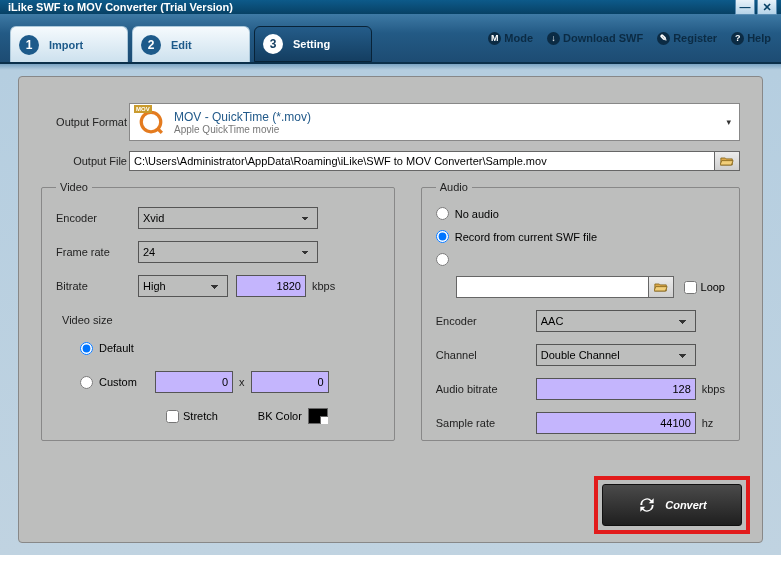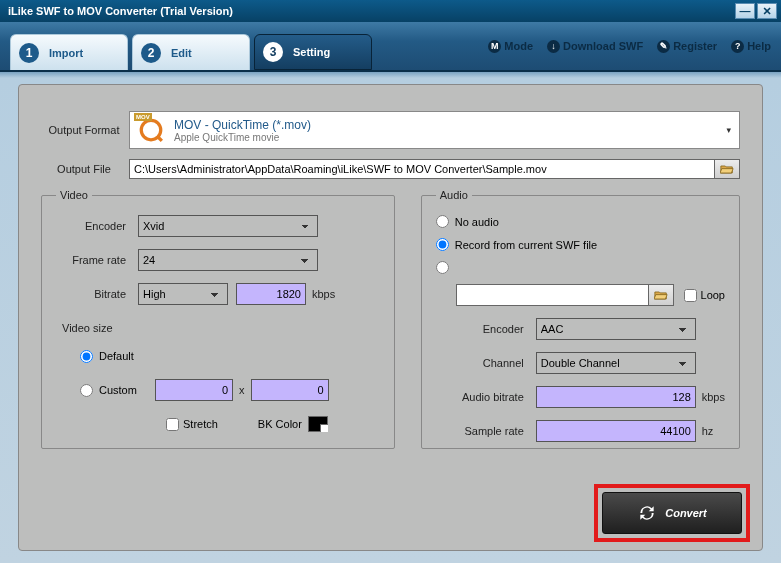--- a/index.html
+++ b/index.html
@@ -1,53 +1,53 @@
 <!DOCTYPE html>
 <html><head>
 <meta charset="utf-8">
 <style>
 * { box-sizing: border-box; margin: 0; padding: 0; font-family: Tahoma, Arial, sans-serif; font-size: 11px; }
 body { background: #ffffff; }
 .window { width: 781px; height: 563px; background: #ffffff; position: relative; }
-.titlebar { height: 22px; background: linear-gradient(to bottom, #0d5a8a, #074165); color: #fff; display: flex; align-items: center; padding: 0 4px 0 8px; font-weight: bold; font-size: 12px; }
+.titlebar { height: 14px; background: linear-gradient(to bottom, #0d5a8a, #074165); color: #fff; display: flex; align-items: center; padding: 0 4px 0 8px; font-weight: bold; font-size: 12px; }
 .titlebar .title { flex: 1; }
 .titlebar .winbtn { width: 20px; height: 16px; display: inline-flex; align-items: center; justify-content: center; color: #074165; font-weight: bold; cursor: pointer; margin-left: 2px; background: linear-gradient(to bottom, #e8f2f9, #b5d3e8); border: 1px solid #5a8db3; font-size: 11px; }
 .toprow { height: 50px; background: linear-gradient(to bottom, #3e7aa5, #235a85 40%, #1d4c73); display: flex; align-items: center; padding: 0 10px; border-bottom: 2px solid #0a2f4a; }
 .tabs { display: flex; align-items: flex-end; height: 100%; padding-top: 14px; }
 .tab { height: 36px; min-width: 118px; padding: 0 18px 0 8px; display: flex; align-items: center; border-top-left-radius: 6px; border-top-right-radius: 6px; margin-right: 4px; color: #1d5a8a; font-size: 15px; font-weight: bold; cursor: pointer; position: relative; border: 1px solid #adc9db; border-bottom: none; }
 .tab.inactive { background: linear-gradient(to bottom, #f5fafd, #cde1ee); }
 .tab.active { background: linear-gradient(to bottom, #245c89, #143e61); color: #fff; border: 1px solid #082338; }
 .tab .num { width: 20px; height: 20px; border-radius: 50%; display: inline-flex; align-items: center; justify-content: center; color: #fff; font-weight: bold; font-size: 12px; margin-right: 10px; }
 .tab.inactive .num { background: #1d5a8a; }
 .tab.active .num { background: #fff; color: #143e61; }
 .toolbar { margin-left: auto; display: flex; gap: 14px; align-items: center; }
 .toolitem { color: #0b2b44; display: flex; align-items: center; gap: 3px; cursor: pointer; font-weight: bold; }
 .toolitem .ticon { width: 13px; height: 13px; border-radius: 50%; background: #0b2b44; color: #fff; display: inline-flex; align-items: center; justify-content: center; font-size: 9px; font-weight: bold; }
 .surface { background: linear-gradient(to bottom, #7aa3c2 0, #b5cee0 6px, #c0d3e1 100%); padding: 12px 18px 12px 18px; height: calc(100% - 72px); position: relative; }
 .panel { background: #bdbebd; border: 1px solid #888; border-radius: 4px; padding: 26px 22px 14px 22px; height: 100%; position: relative; }
 .row { display: flex; align-items: center; margin-bottom: 10px; }
-.row .lbl { width: 88px; text-align: center; padding-right: 2px; color: #222; }
+.row .lbl { width: 88px; text-align: right; padding-right: 2px; color: #222; }
 .formatbox { background: #fff; border: 1px solid #888; flex: 1; height: 38px; display: flex; align-items: center; padding: 2px 6px; position: relative; }
 .formatbox .foricon { width: 30px; height: 30px; position: relative; display: flex; align-items: center; justify-content: center; }
 .formatbox .foricon .badge { position: absolute; top: -2px; left: -2px; background: #c99b2e; color: #fff; font-size: 6px; padding: 1px 2px; font-weight: bold; }
 .formatbox .foricon svg { width: 26px; height: 26px; }
 .formatbox .finfo { margin-left: 8px; }
 .formatbox .ftitle { color: #225a8a; font-weight: normal; font-size: 12px; }
 .formatbox .fsub { color: #777; font-size: 10px; }
 .formatbox .farrow { position: absolute; right: 8px; top: 50%; transform: translateY(-50%); font-size: 9px; color: #333; }
 .fileinput { flex: 1; height: 20px; border: 1px solid #666; background: #fff; padding: 0 4px; font-size: 11px; }
 .browsebtn { width: 26px; height: 20px; background: linear-gradient(to bottom,#ececec,#cfcfcf); border: 1px solid #666; margin-left: -1px; display: flex; align-items: center; justify-content: center; cursor: pointer; }
 .browsebtn svg { width: 14px; height: 11px; }
 .groups { display: flex; gap: 14px; margin-top: 8px; }
 fieldset { border: 1px solid #888; border-radius: 2px; padding: 14px 14px 6px 14px; position: relative; }
 legend { padding: 0 4px; color: #222; }
 .vcol { width: 370px; }
 .acol { flex: 1; margin-left: 12px; }
 .frow { display: flex; align-items: center; margin-bottom: 12px; min-height: 22px; }
-.frow .flabel { width: 82px; text-align: right; padding-right: 12px; color: #222; }
+.frow .flabel { width: 82px; text-align: left; padding-right: 12px; color: #222; }
 .sel, .txt { height: 22px; border: 1px solid #555; background: linear-gradient(to bottom,#fdfdfd,#e5e5e5); font-size: 11px; padding: 0 4px; }
 .sel { width: 180px; appearance: none; -webkit-appearance: none; background-image: linear-gradient(45deg, transparent 50%, #333 50%), linear-gradient(135deg, #333 50%, transparent 50%); background-position: calc(100% - 12px) 9px, calc(100% - 8px) 9px; background-size: 4px 4px, 4px 4px; background-repeat: no-repeat; }
 .txtnum { height: 22px; border: 1px solid #555; background: #c4b5fd; text-align: right; padding: 0 4px; font-size: 11px; }
 .radio-row { display: flex; align-items: center; margin-bottom: 10px; gap: 6px; }
 .unit { margin-left: 6px; color: #222; }
 .chk { display: flex; align-items: center; gap: 4px; }
 .bkcolor-sw { width: 20px; height: 16px; background: #000; border: 1px solid #666; position: relative; }
 .bkcolor-sw::after { content: ""; position: absolute; right: -1px; bottom: -1px; width: 7px; height: 7px; background: #fff; border: 1px solid #666; border-right: none; border-bottom: none; }
 .convert-wrap { position: absolute; right: 12px; bottom: 8px; padding: 4px; border: 4px solid #e21b1b; }
 .convert { width: 140px; height: 42px; background: linear-gradient(to bottom,#4a4a4a,#1f1f1f); border: 1px solid #111; border-radius: 3px; color: #fff; font-size: 17px; font-style: italic; font-weight: bold; display: flex; align-items: center; justify-content: center; gap: 8px; cursor: pointer; }

